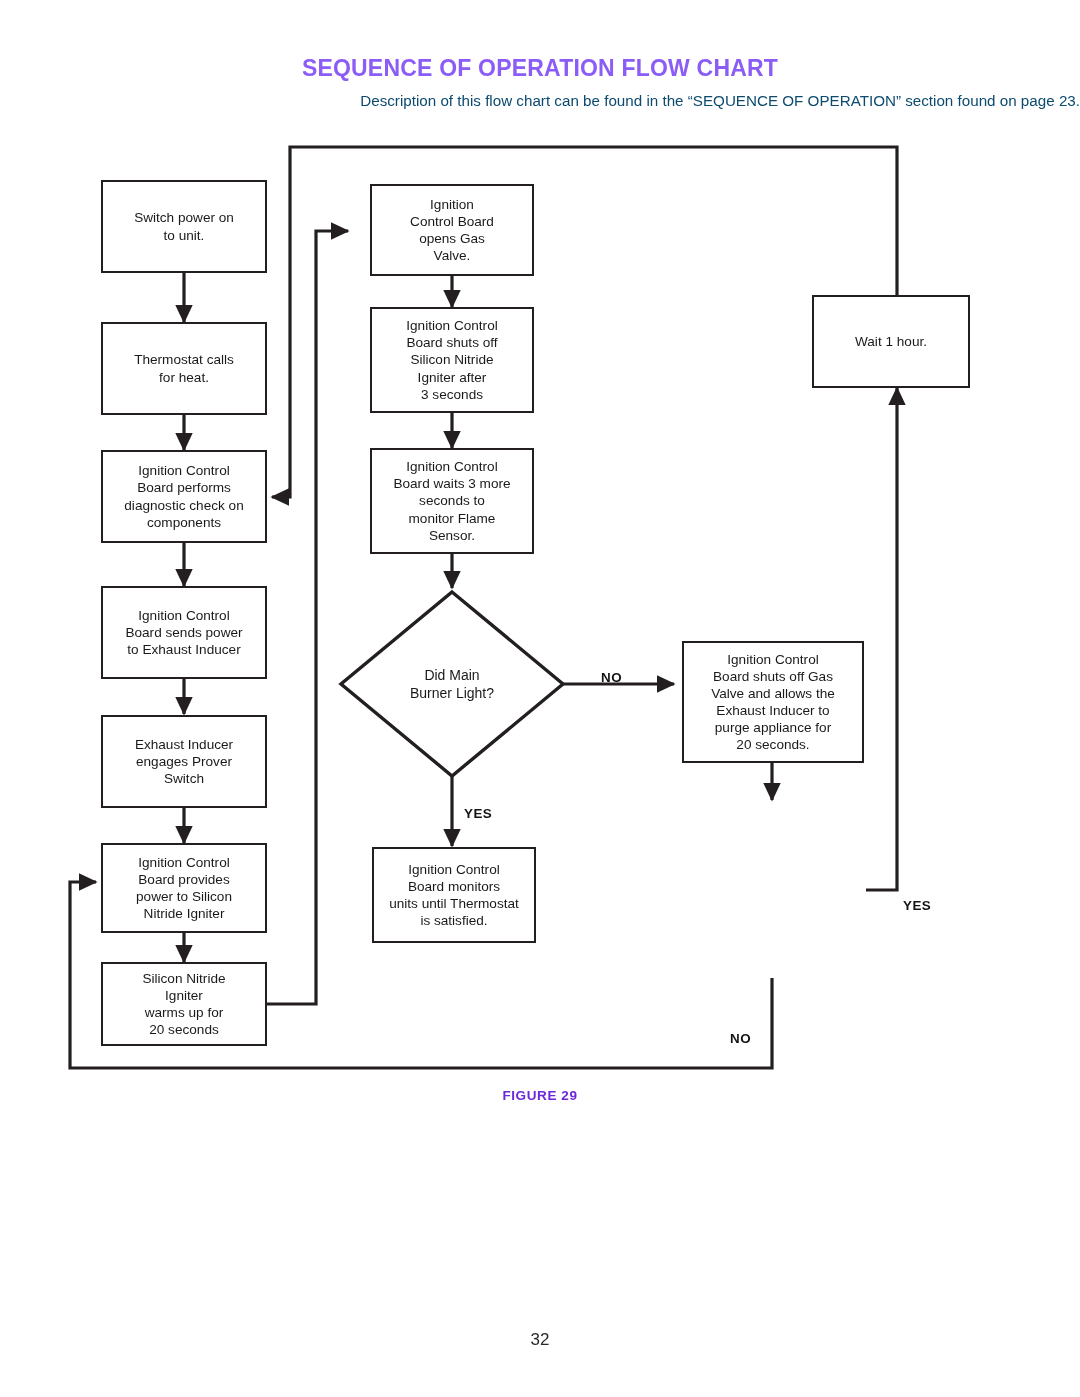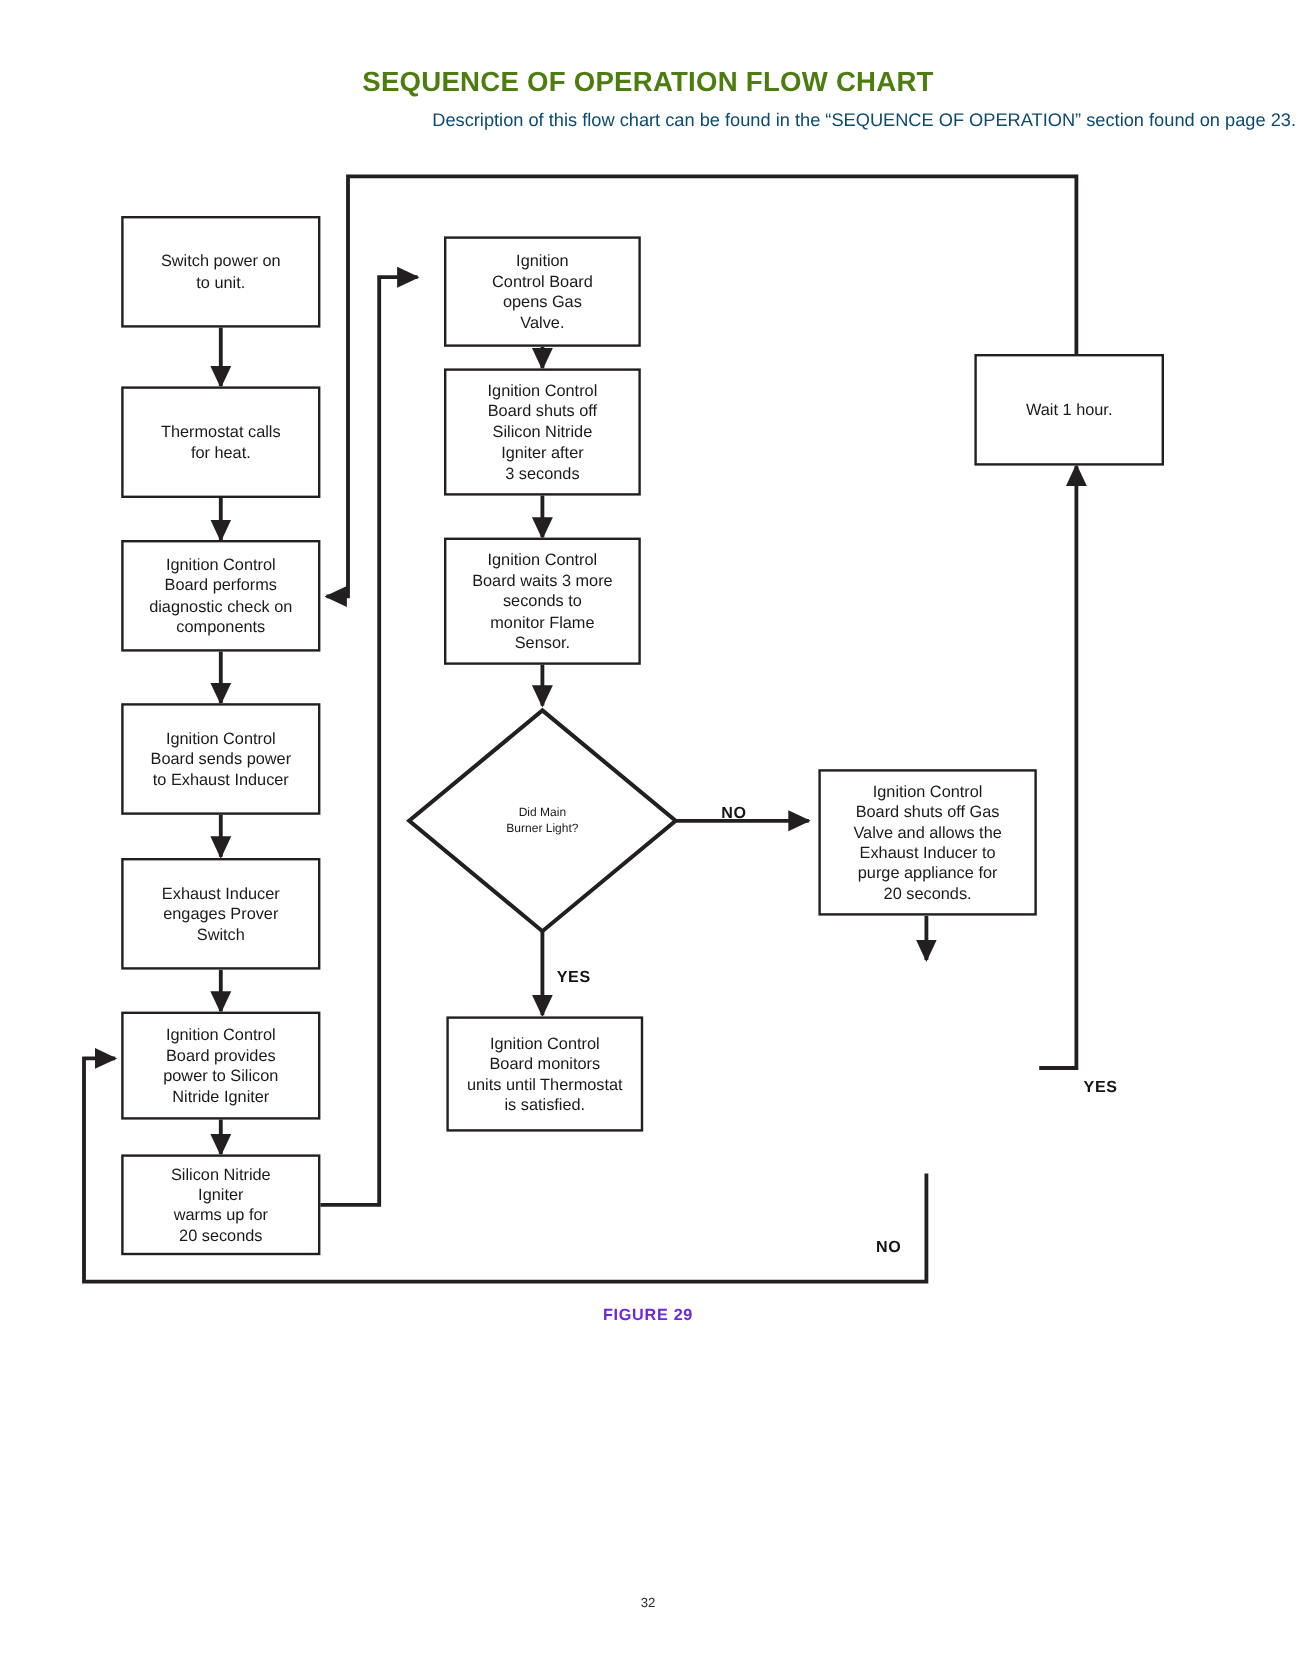--- a/index.html
+++ b/index.html
@@ -20,21 +20,21 @@
     height: 1397px;
   }
   .title {
     position: absolute;
     left: 0; right: 0;
     top: 55px;
     text-align: center;
     font-size: 23px;
     font-weight: bold;
     letter-spacing: 0.2px;
-    color: #4d7c0f;
+    color: #8b5cf6;
   }
   .subtitle {
     position: absolute;
     left: 0; right: 0;
     top: 92px;
     text-align: right;
     font-size: 15.2px;
     color: #0c4a6e;
   }
   .figure-label {
@@ -45,21 +45,21 @@
     font-size: 13.5px;
     font-weight: bold;
     letter-spacing: 0.6px;
     color: #6d28d9;
   }
   .page-number {
     position: absolute;
     left: 0; right: 0;
     top: 1330px;
     text-align: center;
-    font-size: 11px;
+    font-size: 17px;
     color: #2a2a2a;
   }
   
   #wires {
     position: absolute;
     left: 0; top: 0;
     width: 1080px; height: 1397px;
     pointer-events: none;
   }
   
@@ -85,21 +85,21 @@
     justify-content: center;
   }
   .decision .dshape {
     position: absolute;
     left: 0; top: 0;
     width: 100%; height: 100%;
   }
   .decision .dtext {
     position: relative;
     text-align: center;
-    font-size: 10px;
+    font-size: 14px;
     line-height: 1.3;
     color: #1a1a1a;
     white-space: pre-line;
     z-index: 2;
   }
   .branch-label {
     position: absolute;
     font-size: 13.4px;
     font-weight: bold;
     letter-spacing: 0.5px;
@@ -172,21 +172,21 @@
   <div class="node" style="left:101px; top:843px; width:166px; height:90px;">Ignition Control
 Board provides
 power to Silicon
 Nitride Igniter</div>
 
   <div class="node" style="left:101px; top:962px; width:166px; height:84px;">Silicon Nitride
 Igniter
 warms up for
 20 seconds</div>
 
-  <div class="node" style="left:370px; top:197px; width:164px; height:92px;">Ignition
+  <div class="node" style="left:370px; top:184px; width:164px; height:92px;">Ignition
 Control Board
 opens Gas
 Valve.</div>
 
   <div class="node" style="left:370px; top:307px; width:164px; height:106px;">Ignition Control
 Board shuts off
 Silicon Nitride
 Igniter after
 3 seconds</div>
 

